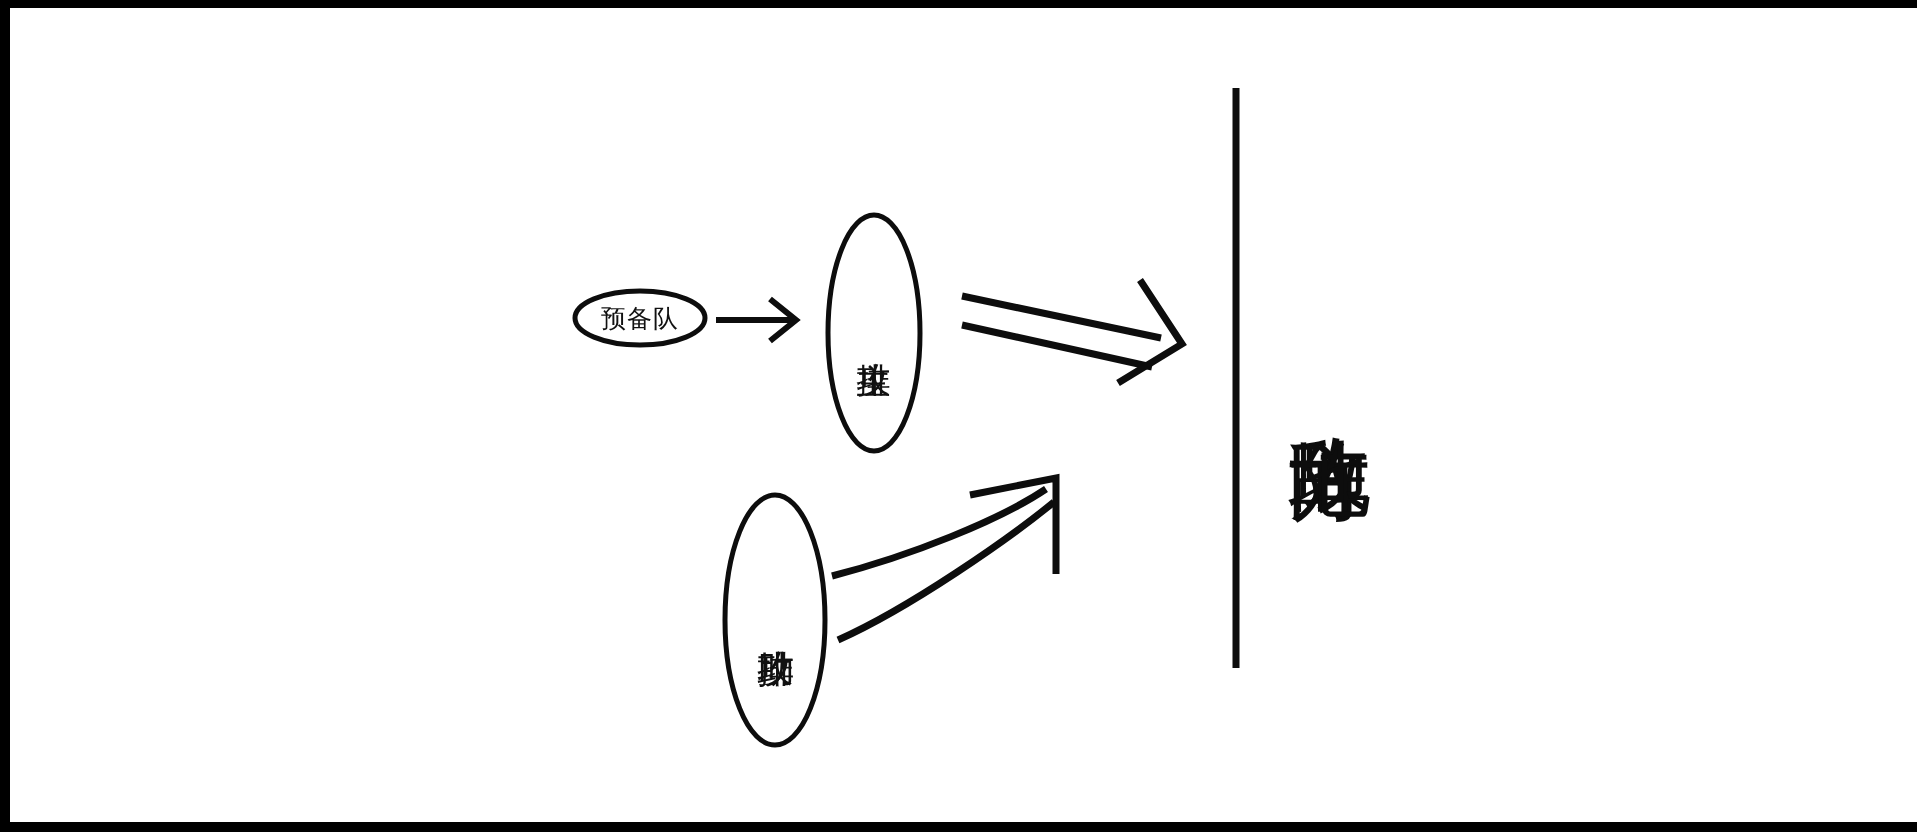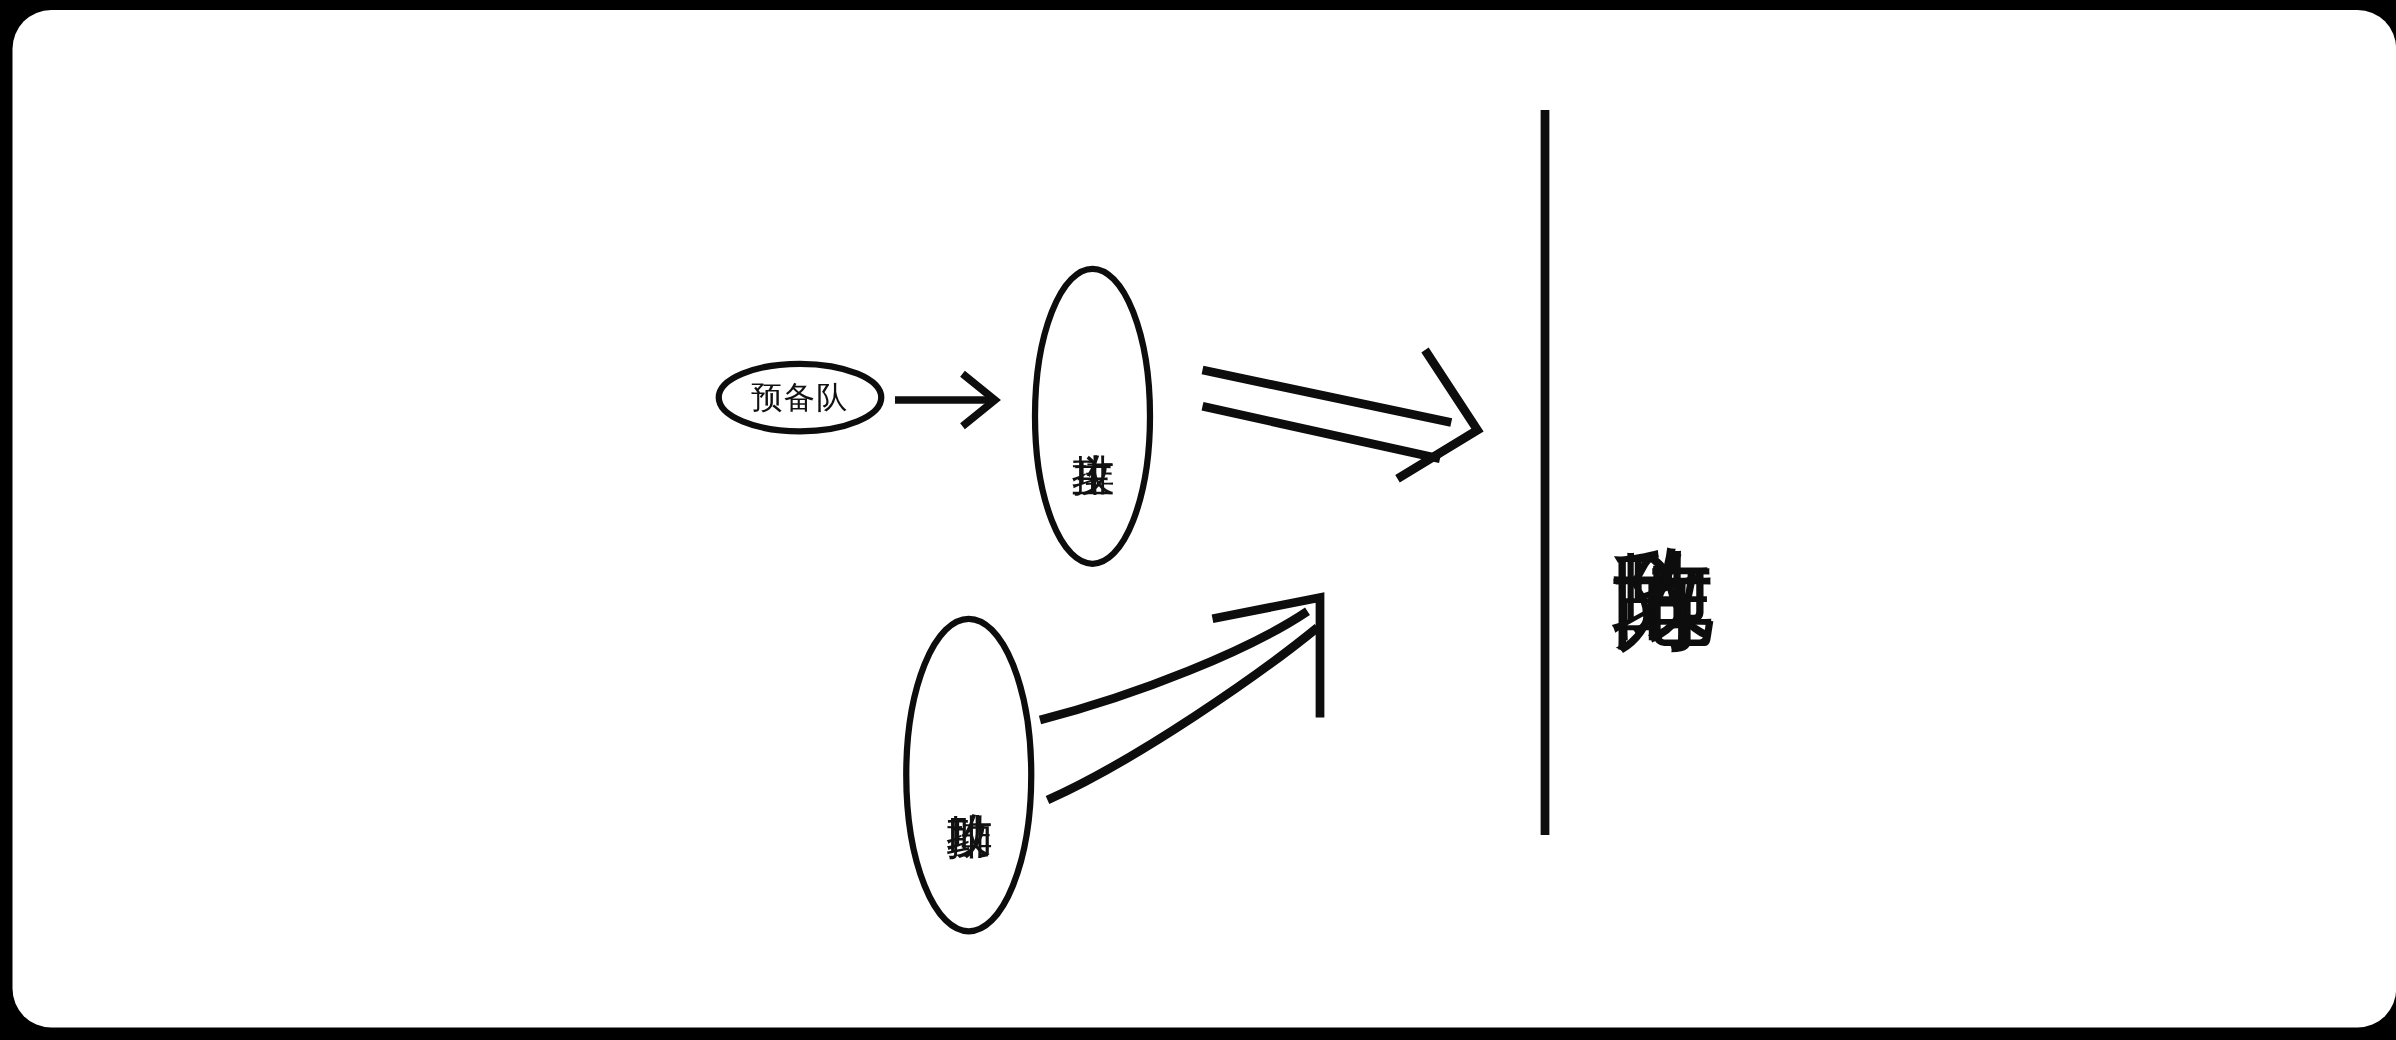--- a/index.html
+++ b/index.html
@@ -21,21 +21,20 @@
   }
   
   #canvas {
     position: absolute;
     left: 10px;
     top: 8px;
     width: 1907px;
     height: 814px;
     background: #ffffff;
     overflow: hidden;
-    border-radius: 31px;
   }
   #diagram-svg {
     position: absolute;
     left: 0;
     top: 0;
     width: 1907px;
     height: 814px;
     display: block;
   }
   .node-ellipse {

